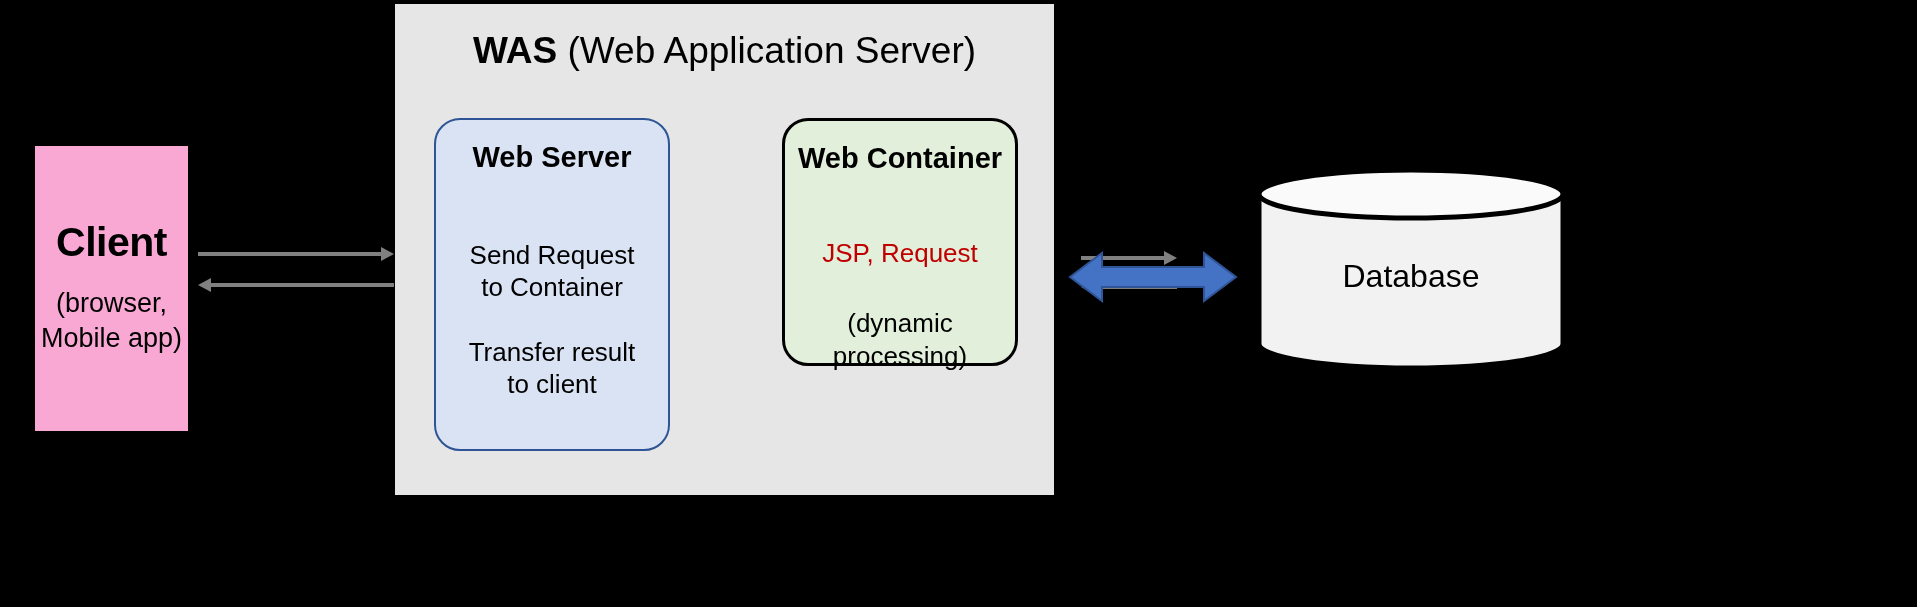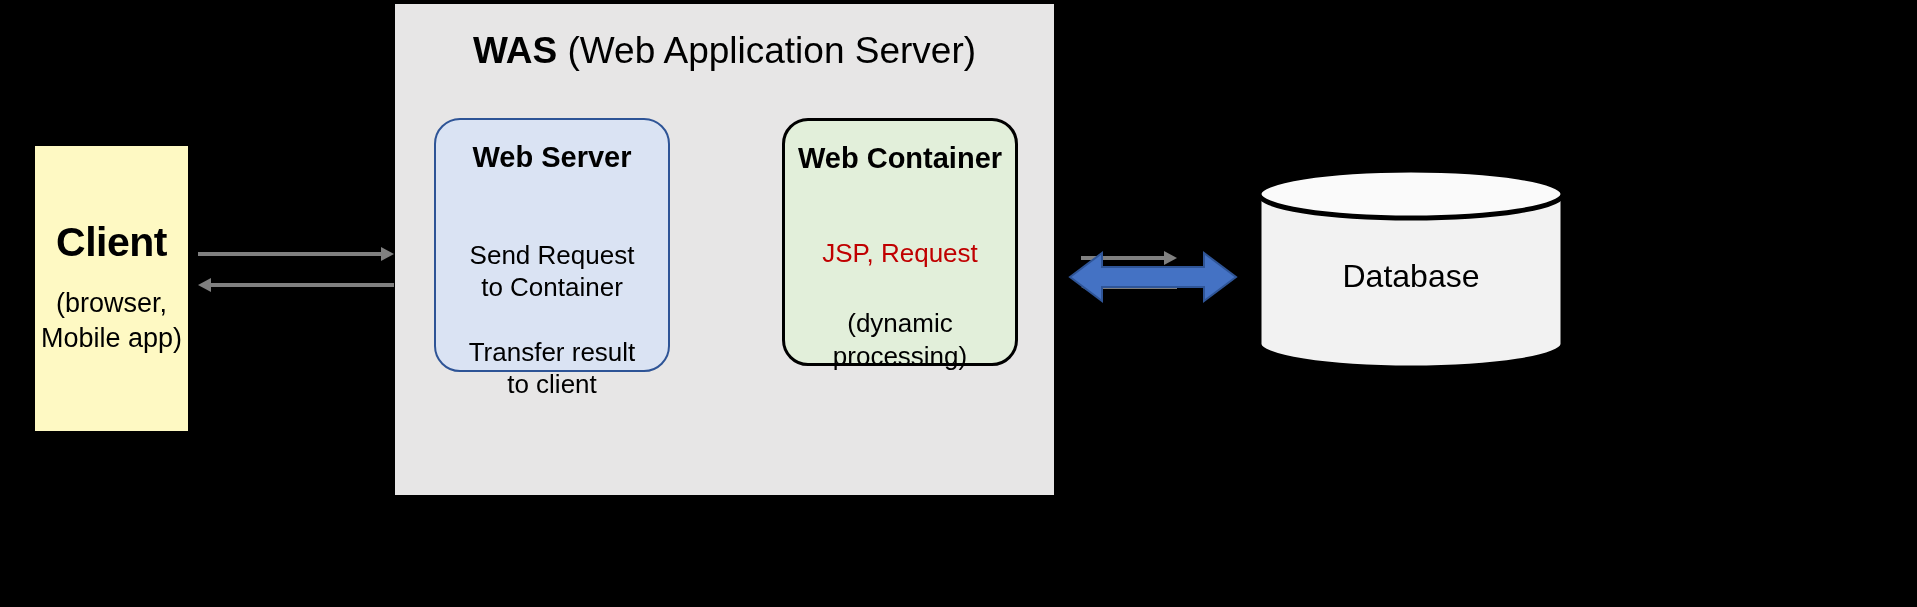--- a/index.html
+++ b/index.html
@@ -18,21 +18,21 @@
     overflow: hidden;
   }
 
   
   #client-box {
     position: absolute;
     left: 35px;
     top: 146px;
     width: 153px;
     height: 285px;
-    background: #fef9c3;
+    background: #f9a8d4;
     display: flex;
     flex-direction: column;
     align-items: center;
     justify-content: center;
     color: #000000;
     box-sizing: border-box;
   }
   #client-box .title {
     font-size: 41px;
     font-weight: bold;
@@ -82,21 +82,21 @@
     border-radius: 26px;
     display: flex;
     flex-direction: column;
     align-items: center;
     color: #000000;
   }
   #web-server-box {
     left: 39px;
     top: 114px;
     width: 236px;
-    height: 254px;
+    height: 333px;
     background: #DAE3F3;
     border: 2px solid #2E5496;
   }
   #web-container-box {
     left: 387px;
     top: 114px;
     width: 236px;
     height: 248px;
     background: #E2EFDA;
     border: 3px solid #000000;

